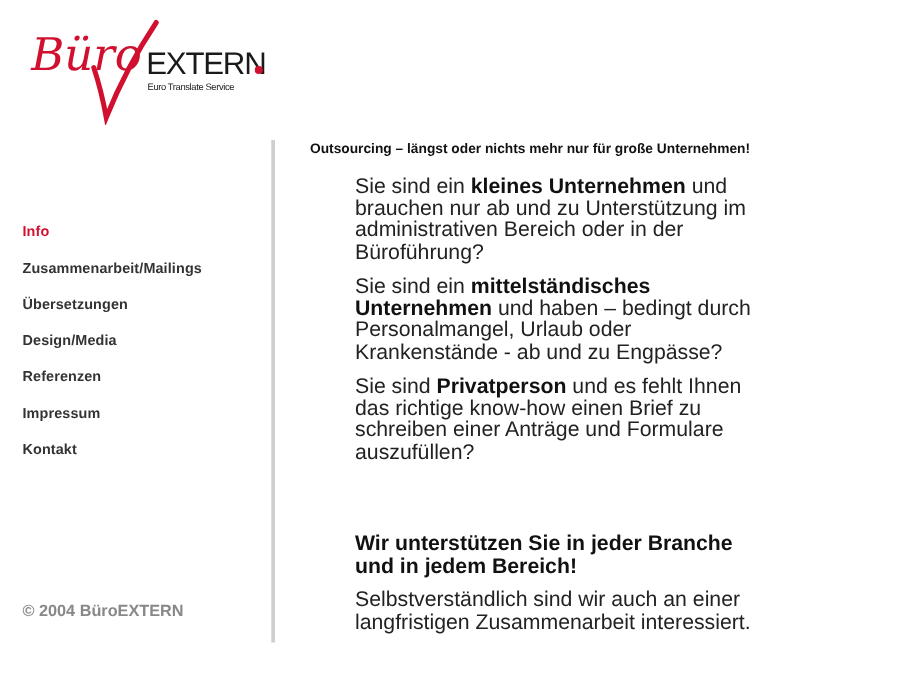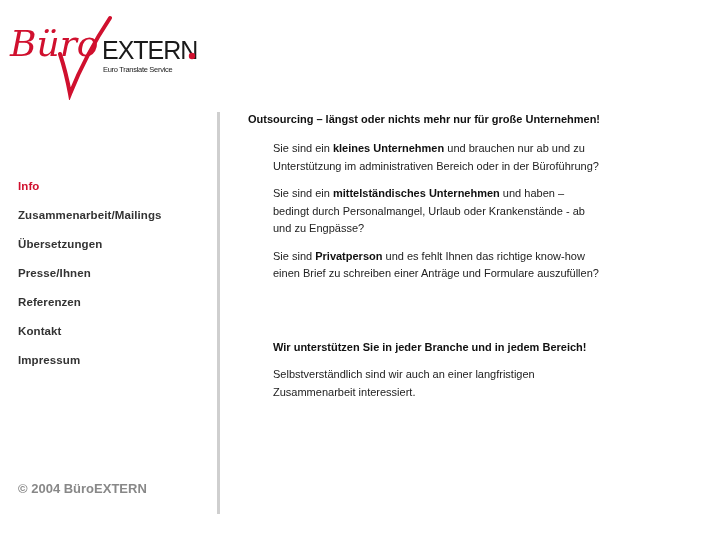--- a/index.html
+++ b/index.html
@@ -10,21 +10,21 @@
     body {
       width: 727px;
       height: 545px;
       position: relative;
       overflow: hidden;
       font-family: "Liberation Sans", "DejaVu Sans", sans-serif;
       color: #222222;
     }
     .logo {
       position: absolute;
-      left: 8px;
+      left: 23px;
       top: 14px;
       width: 195px;
       height: 86px;
       text-align: center;
     }
     .logo svg { display: block; }
     .nav {
       position: absolute;
       left: 18px;
       top: 131px;
@@ -62,24 +62,24 @@
       position: absolute;
       left: 248px;
       top: 113px;
       font-size: 11px;
       font-weight: bold;
       color: #111111;
       white-space: nowrap;
     }
     .content {
       position: absolute;
-      left: 273px;
+      left: 284px;
       top: 140px;
       width: 330px;
-      font-size: 11px;
+      font-size: 17px;
       line-height: 17.5px;
       color: #222222;
     }
     .content p { margin: 0 0 10px 0; }
     .content b { color: #111111; }
     .content .p-bold { font-weight: bold; color: #111111; margin-top: 56px; }
   </style>
 </head>
 <body>
 
@@ -94,24 +94,24 @@
     <circle cx="184" cy="42" r="3.2" fill="#d0102e"></circle>
 
     <text x="95" y="58" font-family="Liberation Sans, sans-serif" font-size="7.5" fill="#1a1a1a" letter-spacing="-0.3">Euro Translate Service</text>
   </svg>
 </div>
 
 <ul class="nav">
   <li class="active">Info</li>
   <li>Zusammenarbeit/Mailings</li>
   <li>Übersetzungen</li>
-  <li>Presse/Ihnen</li>
+  <li>Design/Media</li>
   <li>Referenzen</li>
+  <li>Impressum</li>
   <li>Kontakt</li>
-  <li>Impressum</li>
 </ul>
 
 <div class="copyright">© 2004 BüroEXTERN</div>
 
 <div class="divider"></div>
 
 <div class="headline">Outsourcing – längst oder nichts mehr nur für große Unternehmen!</div>
 
 <div class="content">
   <p><span>Sie sind ein </span><b>kleines Unternehmen</b><span> und brauchen nur ab und zu Unterstützung im administrativen Bereich oder in der Büroführung?</span></p>

